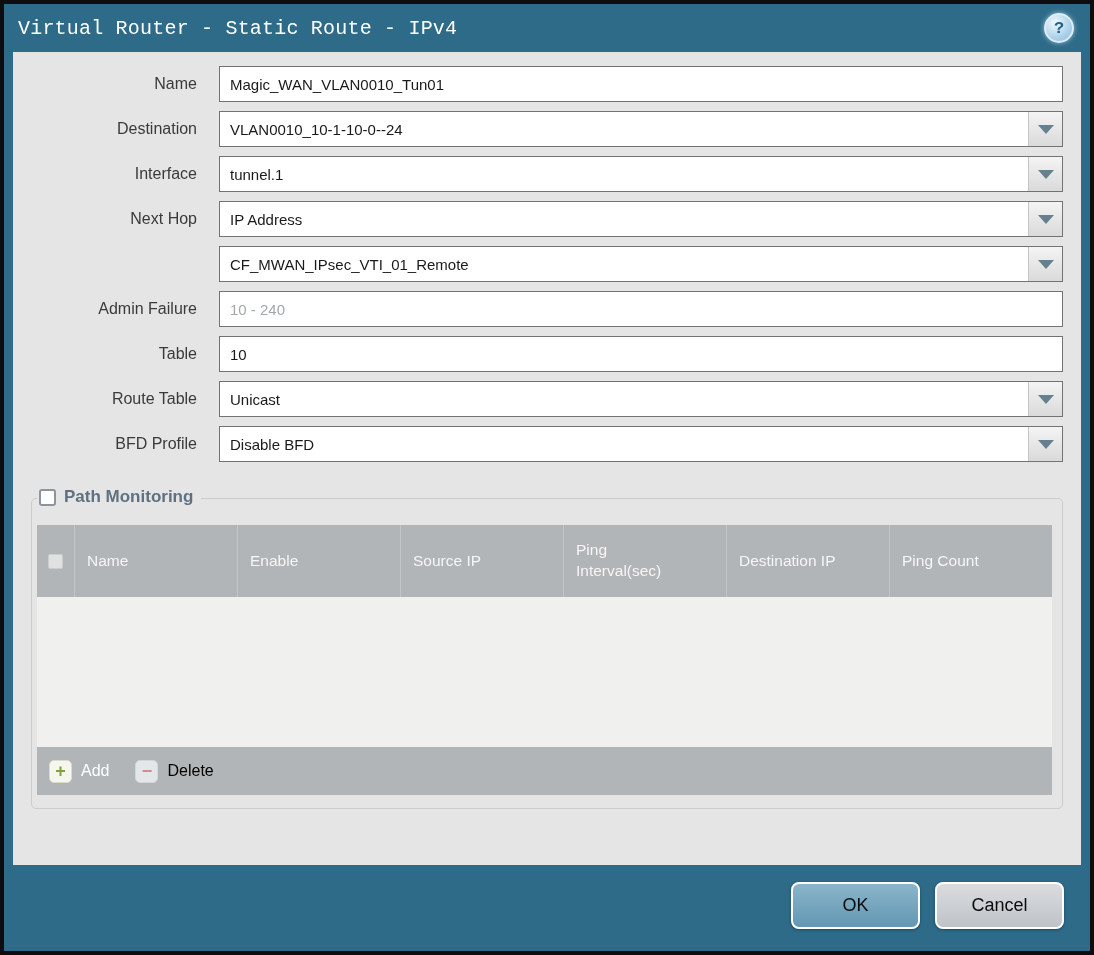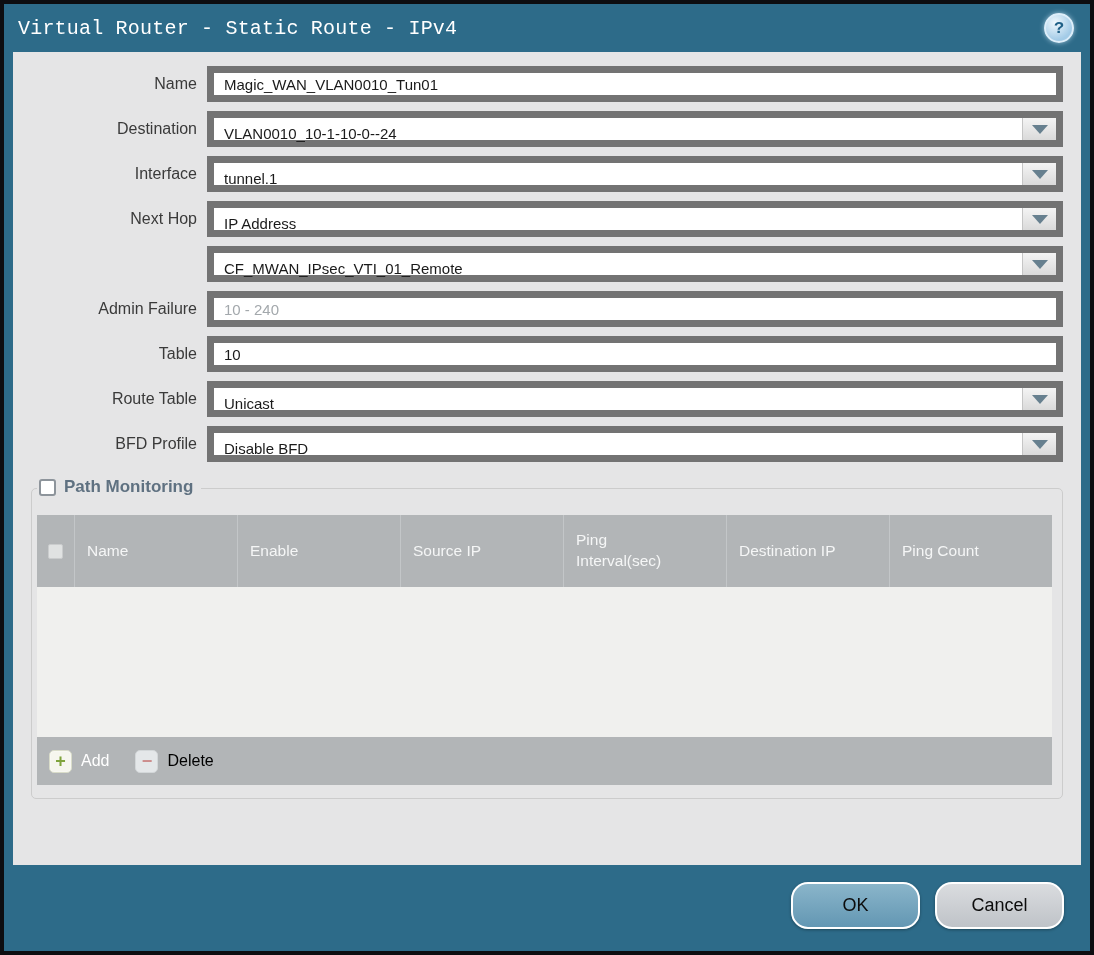--- a/index.html
+++ b/index.html
@@ -15,30 +15,30 @@
   .help-ic { width:30px; height:30px; border-radius:50%; background:radial-gradient(circle at 35% 30%, #f0f8fd, #a3cbe7 70%);
              border:2px solid #ddeefa; box-shadow:0 0 5px rgba(220,240,255,.65);
              display:flex; align-items:center; justify-content:center;
              color:#1f6087; font-weight:bold; font-size:17px; cursor:pointer; }
 
   
   .bodywrap { flex:1; margin:0 9px; background:#e5e5e6; padding:14px 18px 12px 18px; overflow:hidden; }
 
   .form-row { display:flex; align-items:center; margin-bottom:9px; }
   .form-label { width:176px; text-align:right; padding-right:10px; font-size:16px; color:#3a3a3a; white-space:nowrap; }
-  .field { flex:1; height:36px; background:#ffffff; border:7px solid #737373; display:flex; align-items:stretch; }
+  .field { flex:1; height:36px; background:#ffffff; border:1px solid #737373; display:flex; align-items:stretch;margin-left:12px; }
   .field-text { flex:1; display:flex; align-items:center; padding:15px 10px; font-size:15px; color:#1a1a1a; overflow:hidden; white-space:nowrap; }
   .field input { flex:1; border:none; outline:none; background:transparent; padding:0 10px; font-size:15px; color:#1a1a1a; font-family:"Liberation Sans", sans-serif; }
   .field input::placeholder { color:#a3a8ac; opacity:1; }
   .dd-btn { width:34px; border-left:1px solid #c5c5c5; background:linear-gradient(#f4f4f4,#dadada);
             display:flex; align-items:center; justify-content:center; cursor:pointer; }
   .dd-arrow { width:0; height:0; border-left:8px solid transparent; border-right:8px solid transparent; border-top:9px solid #67808f; }
 
   
-  .pm-section { position:relative; margin-top:26px; border:1px solid #cccccc; border-radius:5px; padding:26px 8px 13px 3px; }
+  .pm-section { position:relative; margin-top:36px; border:1px solid #cccccc; border-radius:5px; padding:26px 8px 13px 3px; }
   .pm-legend { position:absolute; top:-12px; left:5px; display:flex; align-items:center; gap:8px;
                background:#e5e5e6; padding:0 8px 0 2px; }
   .pm-checkbox { width:17px; height:17px; background:#ffffff; border:2px solid #8d949b; border-radius:3px; cursor:pointer; }
   .pm-title { font-size:17px; font-weight:bold; color:#5f7181; }
 
   .cond-row { display:flex; align-items:center; margin:0 6px 20px 0; }
   .cond-label { width:270px; text-align:right; padding-right:14px; font-size:16px; color:#8d8d8d; }
   .radio-opt { display:flex; align-items:center; margin-right:44px; cursor:pointer; }
   .radio { width:19px; height:19px; border-radius:50%; border:2px solid #c3c7ca; background:#fbfbfb;
            display:flex; align-items:center; justify-content:center; margin-right:12px; }
@@ -62,21 +62,21 @@
   .tbl-btn { display:flex; align-items:center; gap:9px; cursor:pointer; }
   .tbl-ic { width:23px; height:23px; border-radius:5px; display:flex; align-items:center; justify-content:center;
             font-size:18px; font-weight:bold; line-height:1; }
   .add-ic { background:#f6f6ee; border:1px solid #d9dcc9; color:#7fa33c; box-shadow:inset 0 0 2px #fff; }
   .del-ic { background:#e4e7e9; border:1px solid #d3d7d9; color:#cc8d8d; }
   .add-label { color:#ffffff; font-size:16px; }
   .del-label { color:#000000; font-size:16px; }
 
   
   .actionbar { height:86px; display:flex; align-items:center; justify-content:flex-end; gap:15px; padding:0 26px 6px 0; }
-  .btn { width:129px; height:47px; border-radius:17px; border:2px solid #ffffff; font-size:18px; color:#0c0c0c;
+  .btn { width:129px; height:47px; border-radius:8px; border:2px solid #ffffff; font-size:18px; color:#0c0c0c;
          font-family:"Liberation Sans", sans-serif; cursor:pointer; box-shadow:0 1px 3px rgba(0,0,0,.35); }
   .btn-ok { background:linear-gradient(#8ab5ca,#6397b3); }
   .btn-cancel { background:linear-gradient(#dadcdf,#bfc3c8); }
 </style>
 </head>
 <body>
 
 <div class="stage">
   <div class="chrome">
 

